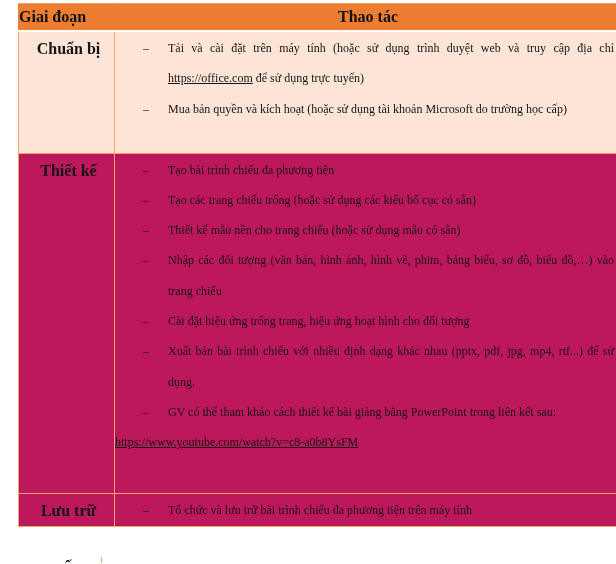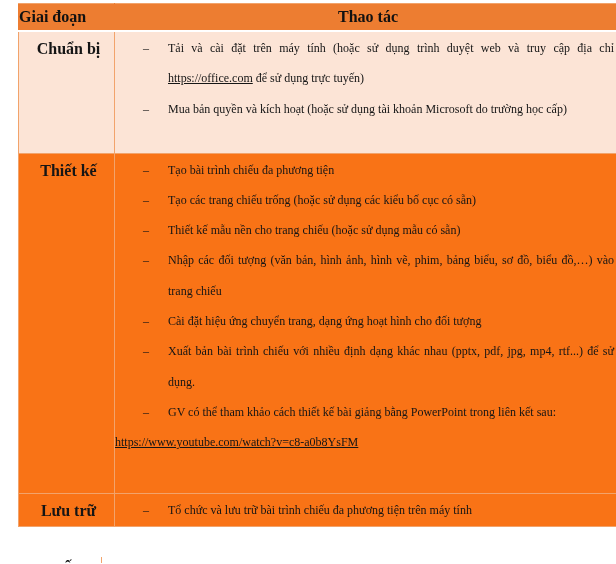--- a/index.html
+++ b/index.html
@@ -30,21 +30,21 @@
     border-bottom: 2px solid #ffffff;
     height: 26px;
     font-size: 16px;
     font-weight: bold;
     color: #111111;
     padding: 0;
     vertical-align: middle;
   }
   th.phase-h { text-align: left; padding-left: 11px; }
   th.ops-h   { text-align: center; padding-right: 104px; }
-  .phase-table tbody td { vertical-align: top; background: #f97316; overflow: hidden; }
+  .phase-table tbody td { vertical-align: top; background: #be185d; overflow: hidden; }
   .phase-table tbody tr.banded td { background: var(--band-bg, #FCE4D6); }
   td.phase {
     font-weight: bold;
     font-size: 16px;
     line-height: 30.3px;
     padding: 2px 4px 0 8px;
     text-align: center;
   }
   td.ops {
     font-size: 12px;
@@ -100,21 +100,21 @@
             <div class="bullet"><span class="marker">–</span><span>Mua bản quyền và kích hoạt (hoặc sử dụng tài khoản Microsoft do trường học cấp)</span></div>
           </td>
         </tr>
         <tr class="" style="height: 340px;">
           <td class="phase"><span>Thiết kế</span></td>
           <td class="ops">
             <div class="bullet"><span class="marker">–</span><span>Tạo bài trình chiếu đa phương tiện</span></div>
             <div class="bullet"><span class="marker">–</span><span>Tạo các trang chiếu trống (hoặc sử dụng các kiểu bố cục có sẵn)</span></div>
             <div class="bullet"><span class="marker">–</span><span>Thiết kế mẫu nền cho trang chiếu (hoặc sử dụng mẫu có sẵn)</span></div>
             <div class="bullet"><span class="marker">–</span><span>Nhập các đối tượng (văn bản, hình ảnh, hình vẽ, phim, bảng biểu, sơ đồ, biểu đồ,…) vào trang chiếu</span></div>
-            <div class="bullet"><span class="marker">–</span><span>Cài đặt hiệu ứng chuyển trang, dạng ứng hoạt hình cho đối tượng</span></div>
+            <div class="bullet"><span class="marker">–</span><span>Cài đặt hiệu ứng trống trang, hiệu ứng hoạt hình cho đối tượng</span></div>
             <div class="bullet"><span class="marker">–</span><span>Xuất bản bài trình chiếu với nhiều định dạng khác nhau (pptx, pdf, jpg, mp4, rtf...) để sử dụng.</span></div>
             <div class="bullet"><span class="marker">–</span><span>GV có thể tham khảo cách thiết kế bài giảng bằng PowerPoint trong liên kết sau:</span></div>
             <div class="link-line"><a class="inline-link">https://www.youtube.com/watch?v=c8-a0b8YsFM</a></div>
           </td>
         </tr>
         <tr class="" style="height: 31px;">
           <td class="phase"><span>Lưu trữ</span></td>
           <td class="ops">
             <div class="bullet"><span class="marker">–</span><span>Tổ chức và lưu trữ bài trình chiếu đa phương tiện trên máy tính</span></div>
           </td>

